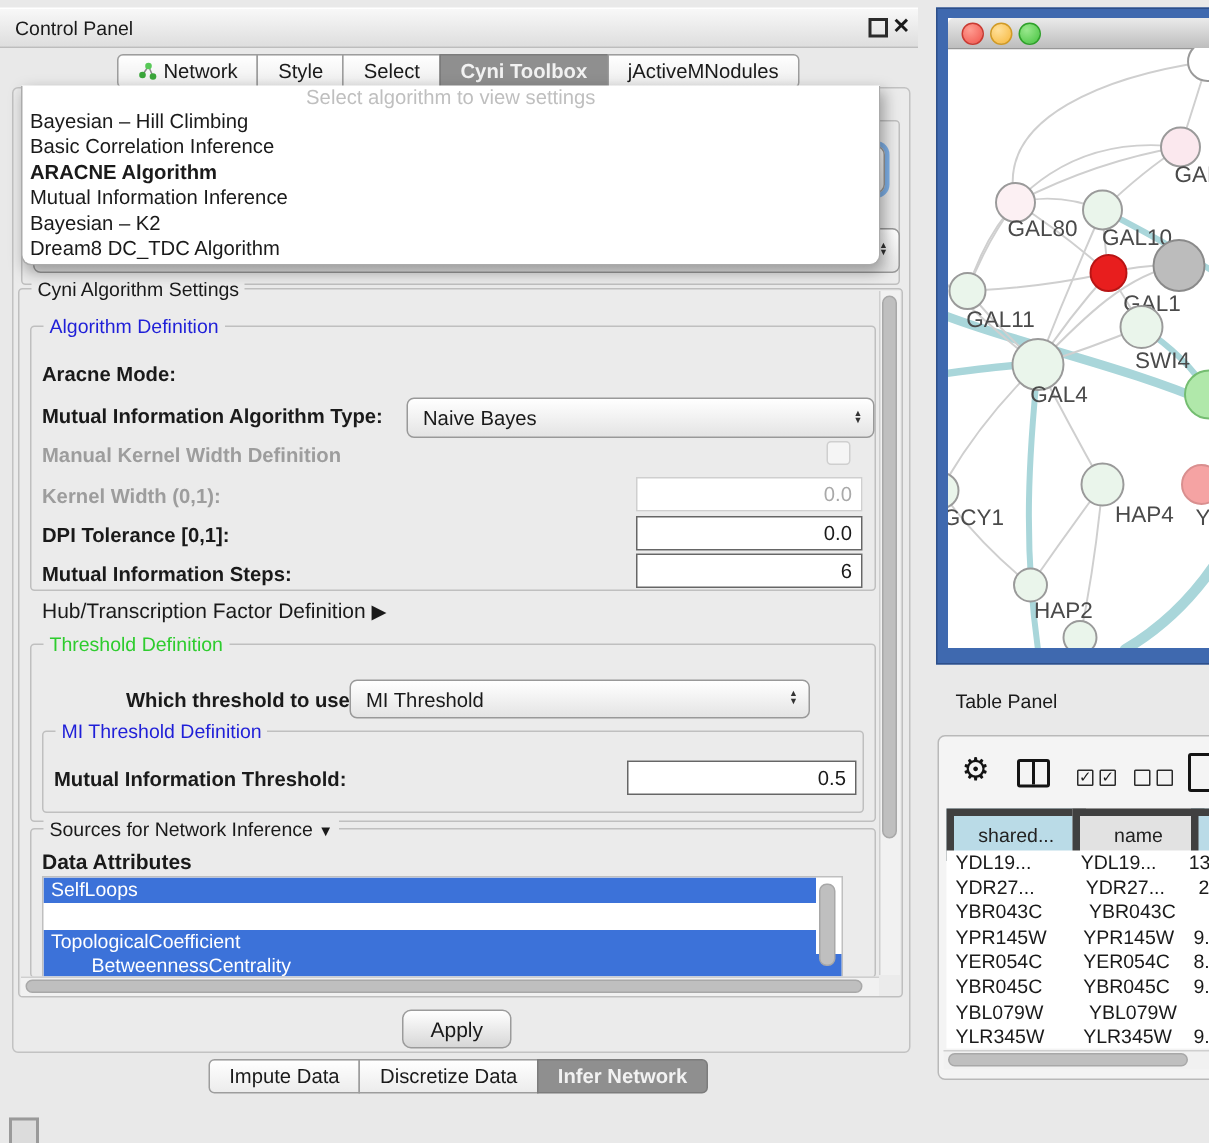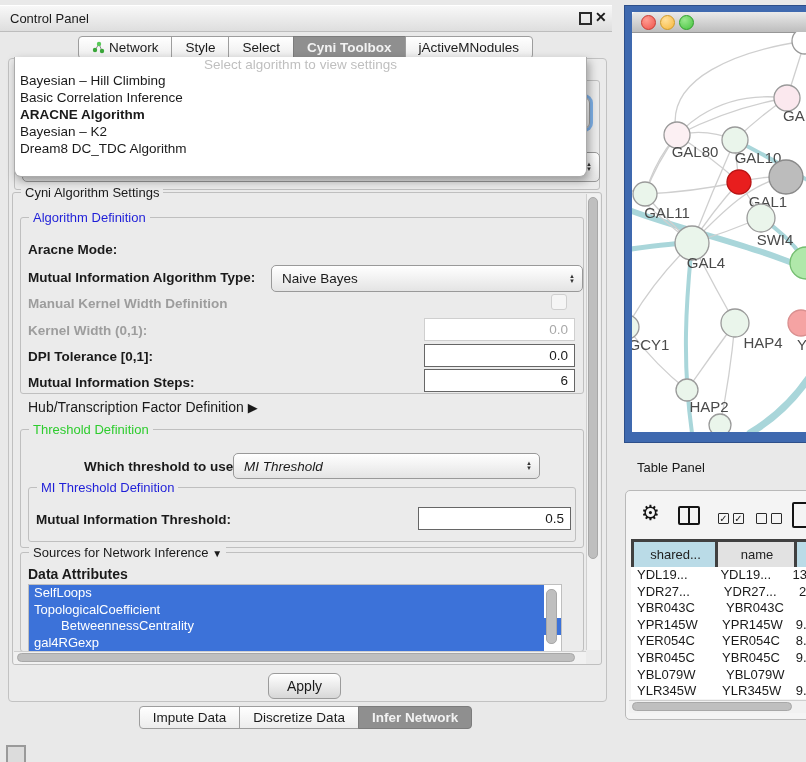--- a/index.html
+++ b/index.html
@@ -53,21 +53,21 @@
   
   .net-frame{left:624px;top:5px;width:190px;height:436px;background:#3f69af;border:1px solid #2d4f8a;}
   .net-window{left:632px;top:12px;width:180px;height:420px;background:#fff;}
   .net-titlebar{left:0;top:0;width:100%;height:20px;background:linear-gradient(#eaeaea,#bdbdbd);
     border-bottom:1px solid #979797;border-radius:4px 0 0 0;}
   .light{width:13px;height:13px;border-radius:50%;position:absolute;top:3px;}
   .tp-title{font-size:13px;}
   .tp-frame{left:625px;top:490px;width:185px;height:228px;background:#f4f4f4;border:1px solid #b9b9b9;border-radius:5px 0 0 5px;}
   .ticon{color:#141414;}
   .cbx{width:9px;height:9px;border:1.5px solid #2a2a2a;border-radius:1px;position:absolute;font-size:10px;line-height:9px;text-align:center;}
-  .th-cell{position:absolute;top:539px;height:25px;border:3px solid #404040;font-size:13px;
+  .th-cell{position:absolute;top:539px;height:25px;border:5px solid #404040;font-size:13px;
     display:flex;align-items:center;justify-content:center;color:#222;}
   .trow{display:flex;height:16.6px;line-height:16.6px;font-size:13px;white-space:nowrap;}
   .tcell{overflow:hidden;}
   .tc1{width:83px;padding-left:6px;} .tc2{width:73px;padding-left:6px;} .tc3{padding-left:4px;}
 </style>
 </head>
 <body>
 
 <div id="root">
 
@@ -109,20 +109,21 @@
   <div class="abs combo" style="left:22px;top:152px;width:566px;height:28px;color:#888;">
     <span>gal-filtered sif default node</span>
     <span class="arrows">▲<br>▼</span>
   </div>
 
   <div class="abs popup">
     <div class="hint">Select algorithm to view settings</div>
     <div class="dd-item">Bayesian – Hill Climbing</div>
     <div class="dd-item">Basic Correlation Inference</div>
     <div class="dd-item" style="font-weight: bold;">ARACNE Algorithm</div>
+    <div class="dd-item">Mutual Information Inference</div>
     <div class="dd-item">Bayesian – K2</div>
     <div class="dd-item">Dream8 DC_TDC Algorithm</div>
   </div>
 
   <div class="abs groupbox" style="left:12px;top:192px;width:588px;height:471px;z-index:2;">
     <span class="grouplabel">Cyni Algorithm Settings</span>
   </div>
 
   <div class="abs sb-track-v" style="left:586px;top:194px;width:13px;height:456px;z-index:3;"></div>
   <div class="abs sb-thumb" style="left:588px;top:197px;width:8px;height:360px;z-index:3;"></div>
@@ -150,40 +151,40 @@
 
   <div class="abs" style="left:28px;top:399px;font-size:14px;z-index:2;">
     <span>Hub/Transcription Factor Definition</span>
     <span style="font-size:13px;">▶</span>
   </div>
 
   <div class="abs groupbox" style="left:20px;top:429px;width:562px;height:117px;z-index:2;">
     <span class="grouplabel green">Threshold Definition</span>
   </div>
   <div class="abs flabel" style="left:84px;top:459px;z-index:2;">Which threshold to use:</div>
-  <div class="abs combo" style="left:233px;top:453px;width:295px;height:24px;z-index:2;font-style:italic;">
+  <div class="abs combo" style="left:233px;top:453px;width:295px;height:24px;z-index:2;">
     <span>MI Threshold</span>
     <span class="arrows">▲<br>▼</span>
   </div>
   <div class="abs groupbox" style="left:28px;top:487px;width:546px;height:53px;z-index:2;">
     <span class="grouplabel blue">MI Threshold Definition</span>
   </div>
   <div class="abs flabel" style="left:36px;top:512px;z-index:2;">Mutual Information Threshold:</div>
   <div class="abs tfield" style="left:418px;top:507px;width:145px;height:21px;z-index:2;">0.5</div>
 
   <div class="abs groupbox" style="left:20px;top:552px;width:562px;height:98px;z-index:2;">
     <span class="grouplabel">
       <span>Sources for Network Inference</span>
       <span style="font-size:10px;">▼</span>
     </span>
   </div>
   <div class="abs flabel" style="left:28px;top:566px;font-size:14px;z-index:2;">Data Attributes</div>
   <div class="abs attr-list" style="left:28px;top:584px;width:532px;height:66px;z-index:2;">
     <div class="attr-item" style="background: rgb(60, 114, 217);">SelfLoops</div>
-    <div class="attr-item" style="background: rgb(60, 114, 217);">TopologicalCoefficient</div>
+    <div class="attr-item" style="background: rgb(60, 114, 217); margin-top: 18px;">TopologicalCoefficient</div>
     <div class="attr-item" style="background: rgb(60, 114, 217); padding-left: 32px;">BetweennessCentrality</div>
     <div class="attr-item" style="background: rgb(60, 114, 217);">gal4RGexp</div>
   </div>
   <div class="abs sb-thumb" style="left:546px;top:589px;width:9px;height:53px;z-index:3;"></div>
 
   <div class="abs btn" style="left:268px;top:673px;width:71px;height:24px;">Apply</div>
 
   <div class="abs tabbar" style="top:706px;">
     <div class="tab">
       <span>Impute Data</span>

